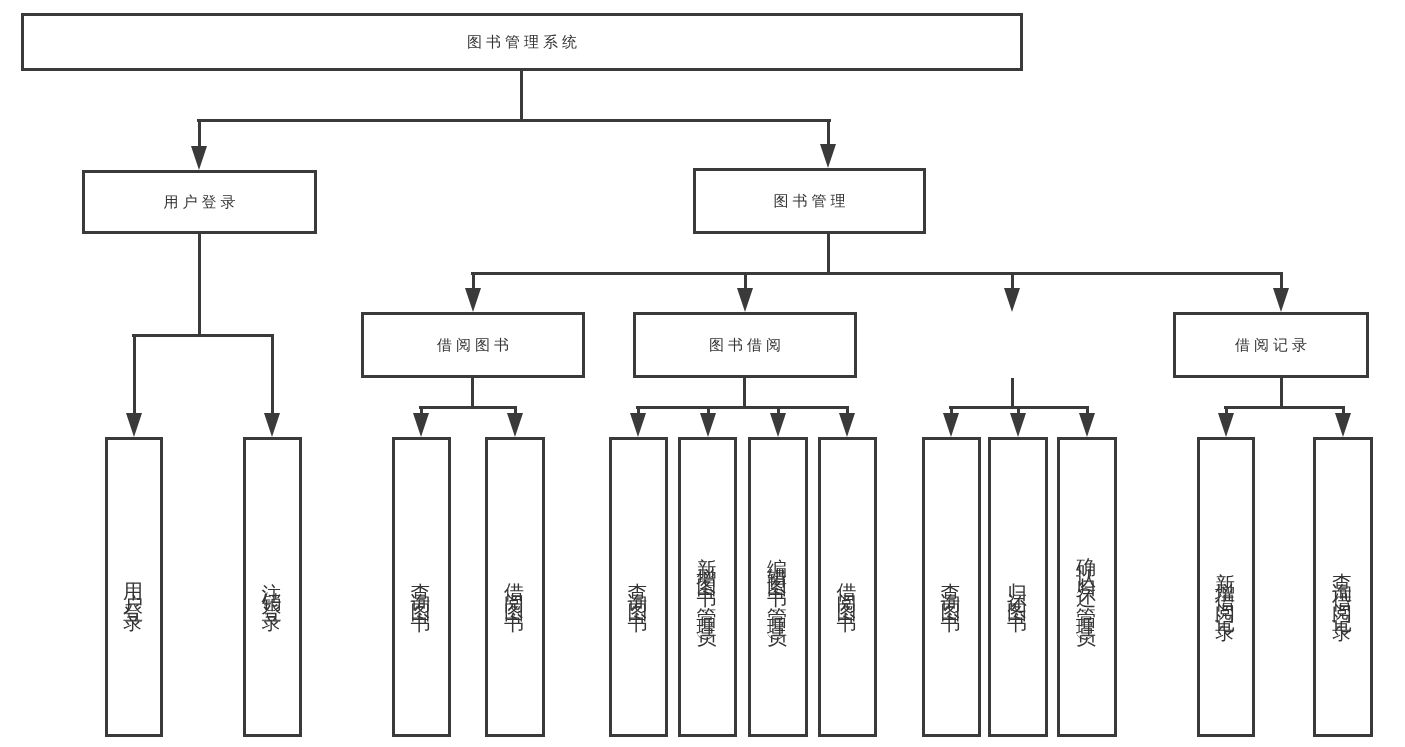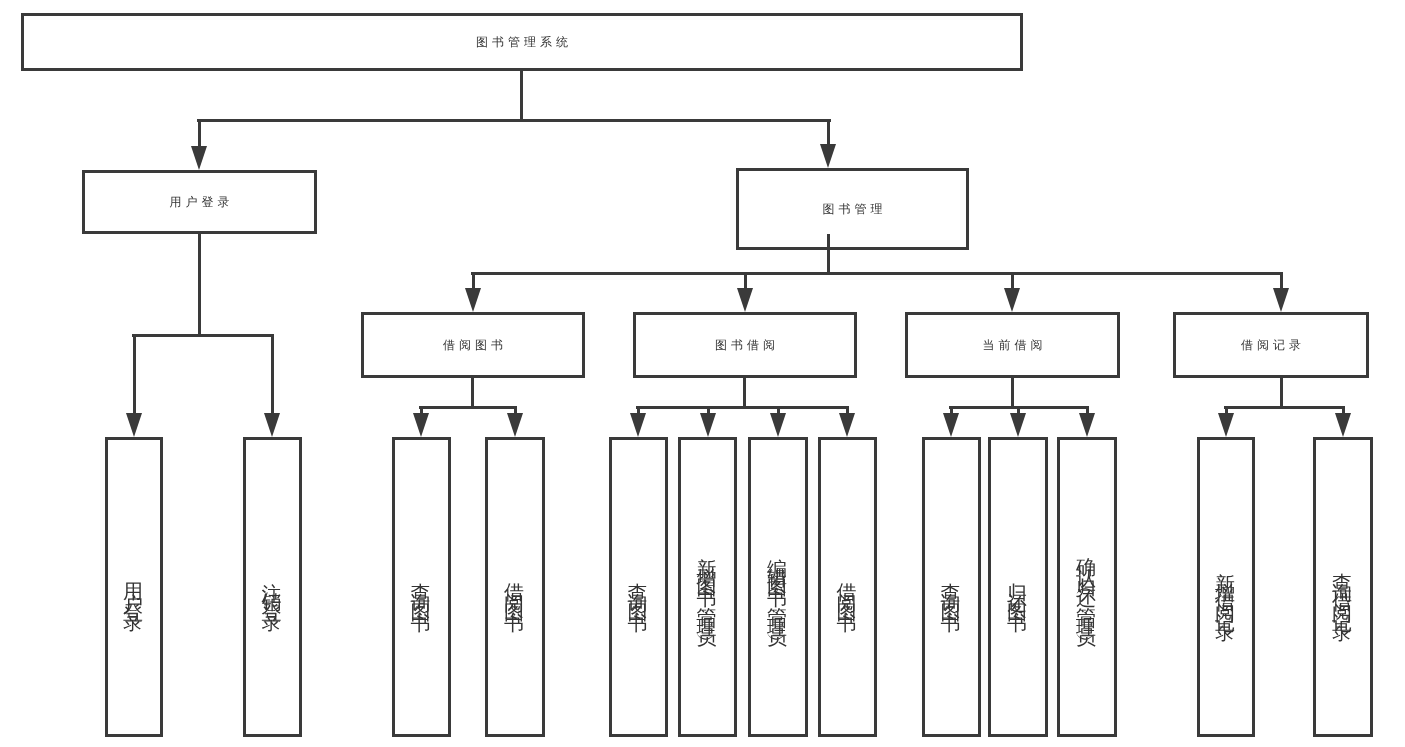--- a/index.html
+++ b/index.html
@@ -20,21 +20,21 @@
   .box{
     position:absolute;
     box-sizing:border-box;
     border:3px solid var(--line);
     background:#fff;
     display:flex;
     align-items:center;
     justify-content:center;
   }
   .box span{
-    font-size:12px;
+    font-size:15px;
     letter-spacing:4px;
     text-indent:4px;
     white-space:nowrap;
     color:var(--text);
   }
   .leaf span{
     writing-mode:vertical-rl;
     text-orientation:mixed;
     letter-spacing:10px;
     text-indent:0;
@@ -70,21 +70,21 @@
   <div class="ln" style="left:520px;top:70px;width:3px;height:51px;"></div>
   <div class="ln" style="left:197px;top:119px;width:634px;height:3px;"></div>
   <div class="ln" style="left:198px;top:121px;width:3px;height:25px;"></div>
   <div class="ah" style="left:191px;top:146px;"></div>
   <div class="ln" style="left:827px;top:121px;width:3px;height:23px;"></div>
   <div class="ah" style="left:820px;top:144px;"></div>
 
   <div class="box" style="left:82px;top:170px;width:235px;height:64px;">
     <span>用户登录</span>
   </div>
-  <div class="box" style="left:736px;top:168px;width:233px;height:82px;">
+  <div class="box" style="left:693px;top:168px;width:233px;height:66px;">
     <span>图书管理</span>
   </div>
 
   <div class="ln" style="left:198px;top:234px;width:3px;height:103px;"></div>
   <div class="ln" style="left:132px;top:334px;width:142px;height:3px;"></div>
   <div class="ln" style="left:133px;top:336px;width:3px;height:77px;"></div>
   <div class="ah" style="left:126px;top:413px;"></div>
   <div class="ln" style="left:271px;top:336px;width:3px;height:77px;"></div>
   <div class="ah" style="left:264px;top:413px;"></div>
 
@@ -97,23 +97,20 @@
   <div class="ln" style="left:1011px;top:274px;width:3px;height:14px;"></div>
   <div class="ah" style="left:1004px;top:288px;"></div>
   <div class="ln" style="left:1280px;top:274px;width:3px;height:14px;"></div>
   <div class="ah" style="left:1273px;top:288px;"></div>
 
   <div class="box" style="left:361px;top:312px;width:224px;height:66px;">
     <span>借阅图书</span>
   </div>
   <div class="box" style="left:633px;top:312px;width:224px;height:66px;">
     <span>图书借阅</span>
-  </div>
-  <div class="box" style="left:905px;top:312px;width:215px;height:66px;">
-    <span>当前借阅</span>
   </div>
   <div class="box" style="left:1173px;top:312px;width:196px;height:66px;">
     <span>借阅记录</span>
   </div>
 
   <div class="ln" style="left:471px;top:378px;width:3px;height:31px;"></div>
   <div class="ln" style="left:419px;top:406px;width:98px;height:3px;"></div>
   <div class="ln" style="left:420px;top:408px;width:3px;height:5px;"></div>
   <div class="ah" style="left:413px;top:413px;"></div>
   <div class="ln" style="left:514px;top:408px;width:3px;height:5px;"></div>

